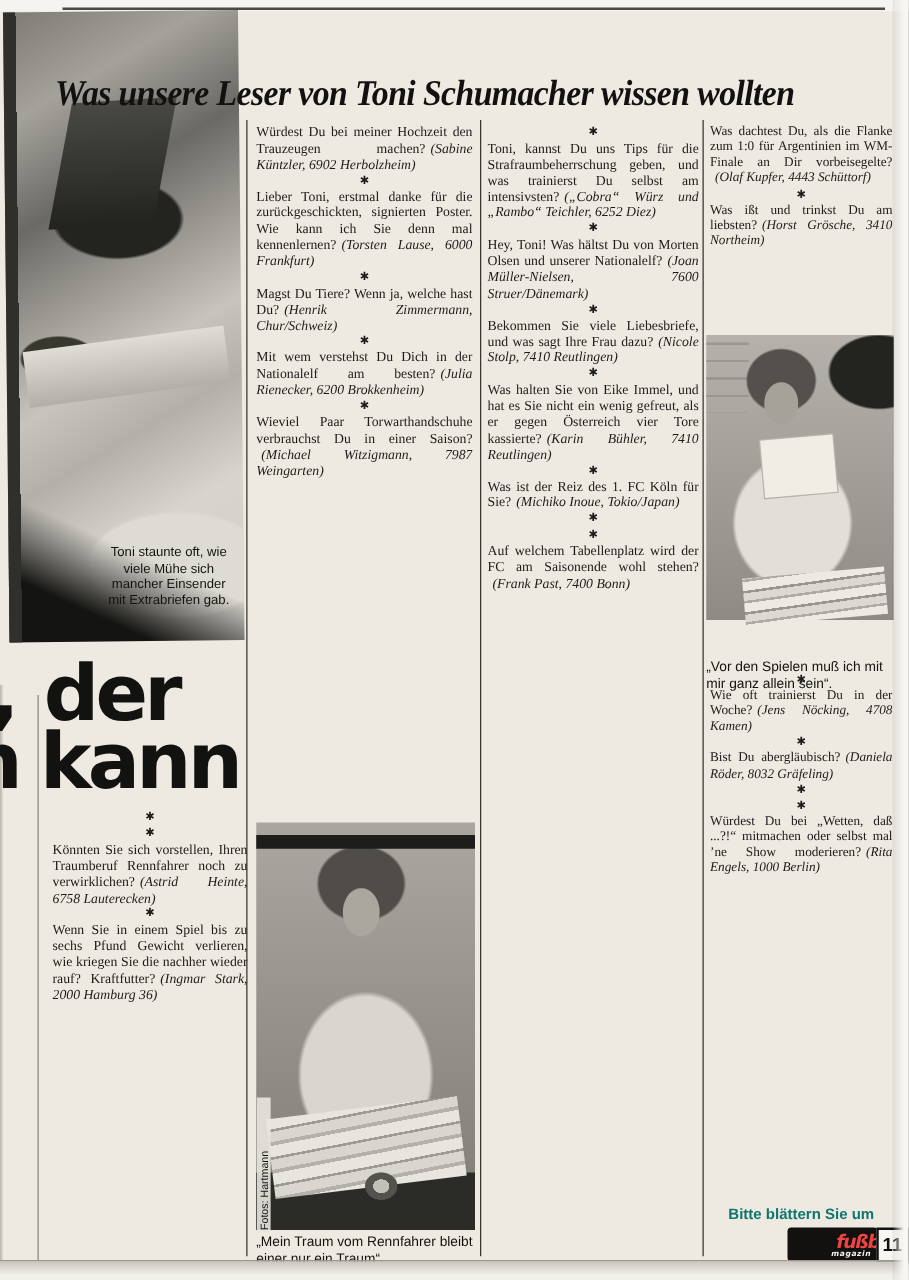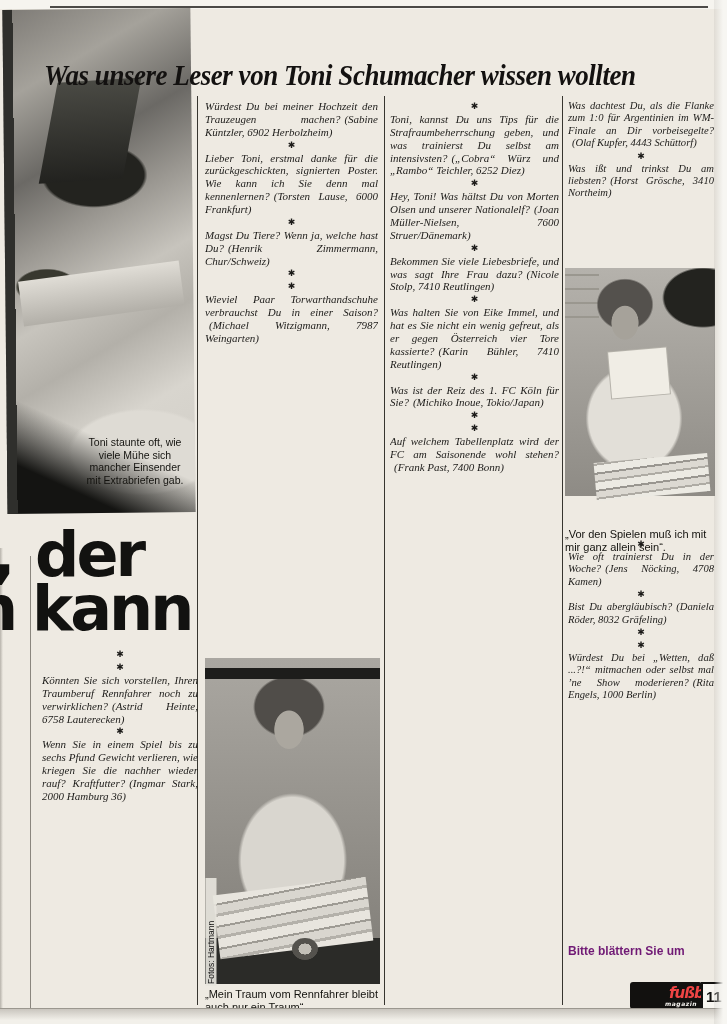--- a/index.html
+++ b/index.html
@@ -62,21 +62,21 @@
   .vr3{left:562px;top:96px;height:909px;}
 
   
   .qacol{overflow:hidden;font-size:11px;line-height:1.17;text-align:justify;hyphens:auto;}
   .col1{left:42px;top:648px;width:156px;height:358px;}
   .col2{left:205px;top:100px;width:173px;height:552px;}
   .col3{left:390px;top:100px;width:169px;height:906px;}
   .col4a{left:568px;top:100px;width:146px;height:164px;font-size:10.6px;}
   .col4b{left:568px;top:538px;width:146px;height:410px;font-size:10.6px;}
   .qacol p{margin:0;}
-  .qt{font-weight:400;font-style:italic;}
+  .qt{font-weight:400;}
   .by{font-style:italic;margin-left:4px;}
   .sep{text-align:center;font-size:9px;line-height:13px;height:13px;font-family:"DejaVu Sans",sans-serif;}
 
   
   .photo-fanmail{
     left:205px;top:658px;width:175px;height:326px;
     background:
       linear-gradient(#1d1d1b,#1d1d1b) 0 10px/100% 11px no-repeat,
       radial-gradient(26px 34px at 48% 22%,#aba79f 55%,rgba(0,0,0,0) 58%),
       radial-gradient(58px 50px at 48% 15%,#504d49 58%,rgba(0,0,0,0) 62%),
@@ -112,22 +112,22 @@
   }
   .photo-reading::before{content:"";position:absolute;left:30%;top:36%;width:58px;height:46px;
     background:#f0ede5;transform:rotate(-5deg);box-shadow:0 0 0 1px #b5b2aa;}
   .photo-reading::after{content:"";position:absolute;left:20%;bottom:0;width:76%;height:38px;
     transform:rotate(-5deg);
     background:repeating-linear-gradient(-3deg,#eceae3 0 7px,#aeaba4 7px 9px,#dcd9d2 9px 15px,#999690 15px 17px);}
   .caption-reading{left:565px;top:528px;width:150px;
     font:11px/1.15 "Liberation Sans",sans-serif;color:#13120e;}
 
   
-  .turn-note{left:568px;top:944px;width:146px;text-align:left;
-    font:700 12px/1.2 "Liberation Sans",sans-serif;color:#701a75;}
+  .turn-note{left:568px;top:964px;width:146px;text-align:center;
+    font:700 12px/1.2 "Liberation Sans",sans-serif;color:#0f766e;}
   .logo-box{left:630px;top:982px;width:72px;height:27px;background:#12110f;border-radius:3px;}
   .logo-title{position:absolute;left:7px;top:2px;
     font:italic 700 15px/1.2 "DejaVu Sans",sans-serif;color:#ef4444;letter-spacing:-1px;margin-left:32px;}
   .logo-sub{position:absolute;right:5px;bottom:2px;
     font:italic 700 6px/1 "DejaVu Sans",sans-serif;color:#f5f3ee;letter-spacing:.5px;}
   .pagenum-box{left:701px;top:982px;width:22px;height:25px;background:#f8f6f1;
     border:2px solid #12110f;text-align:center;
     font:700 15px/25px "Liberation Sans",sans-serif;color:#12110f;}
 </style>
 </head>
@@ -170,20 +170,21 @@
 
       <p class="q"><span class="qt">Würdest Du bei meiner Hochzeit den Trauzeugen machen?</span><span class="by">(Sabine Küntzler, 6902 Herbolzheim)</span></p>
 
     <div class="sep">✱</div>
       <p class="q"><span class="qt">Lieber Toni, erstmal danke für die zurückgeschickten, signierten Poster. Wie kann ich Sie denn mal kennenlernen?</span><span class="by">(Torsten Lause, 6000 Frankfurt)</span></p>
 
     <div class="sep">✱</div>
       <p class="q"><span class="qt">Magst Du Tiere? Wenn ja, welche hast Du?</span><span class="by">(Henrik Zimmermann, Chur/Schweiz)</span></p>
 
     <div class="sep">✱</div>
+      <p class="q"><span class="qt">Mit wem verstehst Du Dich in der Nationalelf am besten?</span><span class="by">(Julia Rienecker, 6200 Brokkenheim)</span></p>
 
     <div class="sep">✱</div>
       <p class="q"><span class="qt">Wieviel Paar Torwarthandschuhe verbrauchst Du in einer Saison?</span><span class="by">(Michael Witzigmann, 7987 Weingarten)</span></p>
 
     </div>
 
   <div class="abs qacol col3">
 
     <div class="sep">✱</div>
       <p class="q"><span class="qt">Toni, kannst Du uns Tips für die Strafraumbeherrschung geben, und was trainierst Du selbst am intensivsten?</span><span class="by">(„Cobra“ Würz und „Rambo“ Teichler, 6252 Diez)</span></p>
@@ -227,21 +228,21 @@
     <div class="sep">✱</div>
 
     <div class="sep">✱</div>
       <p class="q"><span class="qt">Würdest Du bei „Wetten, daß ...?!“ mitmachen oder selbst mal ’ne Show moderieren?</span><span class="by">(Rita Engels, 1000 Berlin)</span></p>
 
     </div>
 
   <div class="abs photo-fanmail"></div>
   <div class="abs buckle"></div>
   <div class="abs credit-vertical">Fotos: Hartmann</div>
-  <div class="abs caption-fanmail">„Mein Traum vom Rennfahrer bleibt auch nur ein Traum“.</div>
+  <div class="abs caption-fanmail">„Mein Traum vom Rennfahrer bleibt einer nur ein Traum“.</div>
 
   <div class="abs photo-reading"></div>
   <div class="abs caption-reading">„Vor den Spielen muß ich mit mir ganz allein sein“.</div>
 
   <div class="abs turn-note">Bitte blättern Sie um</div>
 
   <div class="abs logo-box">
     <span class="logo-title">fußball</span>
     <span class="logo-sub">magazin</span>
   </div>

